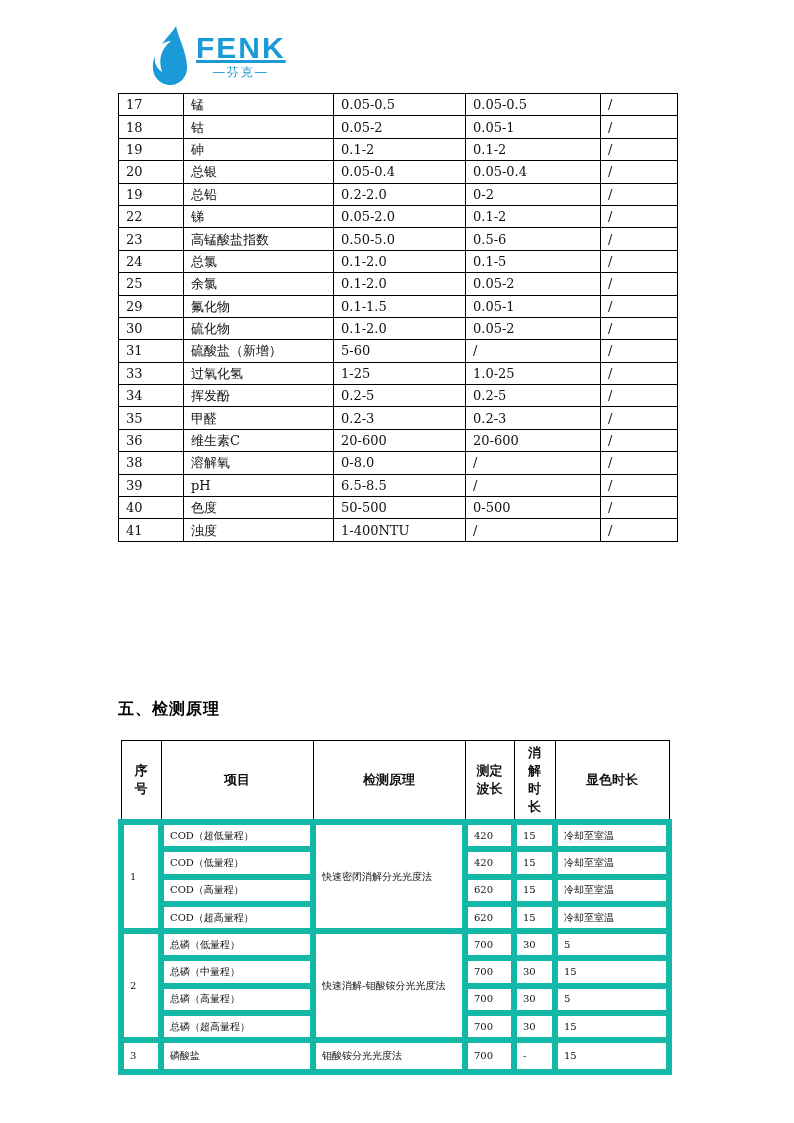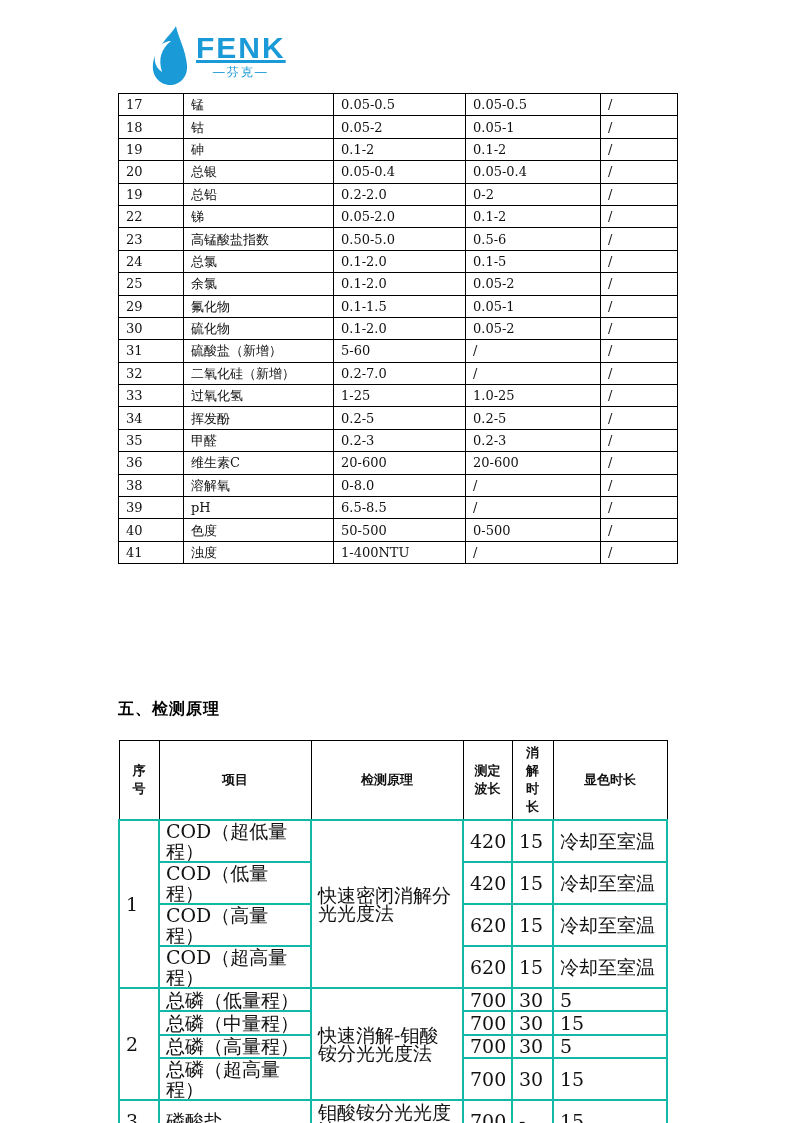--- a/index.html
+++ b/index.html
@@ -39,21 +39,21 @@
 
   
   .t2{position:absolute;left:118px;top:740px;width:548px;}
   .t2 th{
     border:1px solid #000;font-size:13px;font-weight:bold;
     font-family:"Liberation Sans","DejaVu Sans",sans-serif;
     white-space:pre-line;line-height:18px;height:76px;
     vertical-align:middle;text-align:center;padding:1px 2px;
   }
   .t2 td{
-    border:2px solid #14b8a6;height:21.3px;font-size:19px;line-height:20px;
+    border:6px solid #14b8a6;height:21.3px;font-size:10px;line-height:20px;
     padding:0 6px;vertical-align:middle;overflow:hidden;
   }
   .t2 td.method{line-height:18px;padding:2px 6px;white-space:normal;}
 </style>
 </head>
 <body>
 
 <div class="page">
 
   <div class="logo">
@@ -150,27 +150,20 @@
           <td>30</td>
           <td>硫化物</td>
           <td>0.1-2.0</td>
           <td>0.05-2</td>
           <td>/</td>
         </tr>
         <tr>
           <td>31</td>
           <td>硫酸盐（新增）</td>
           <td>5-60</td>
-          <td>/</td>
-          <td>/</td>
-        </tr>
-        <tr>
-          <td>32</td>
-          <td>二氧化硅（新增）</td>
-          <td>0.2-7.0</td>
           <td>/</td>
           <td>/</td>
         </tr>
         <tr>
           <td>33</td>
           <td>过氧化氢</td>
           <td>1-25</td>
           <td>1.0-25</td>
           <td>/</td>
         </tr>

